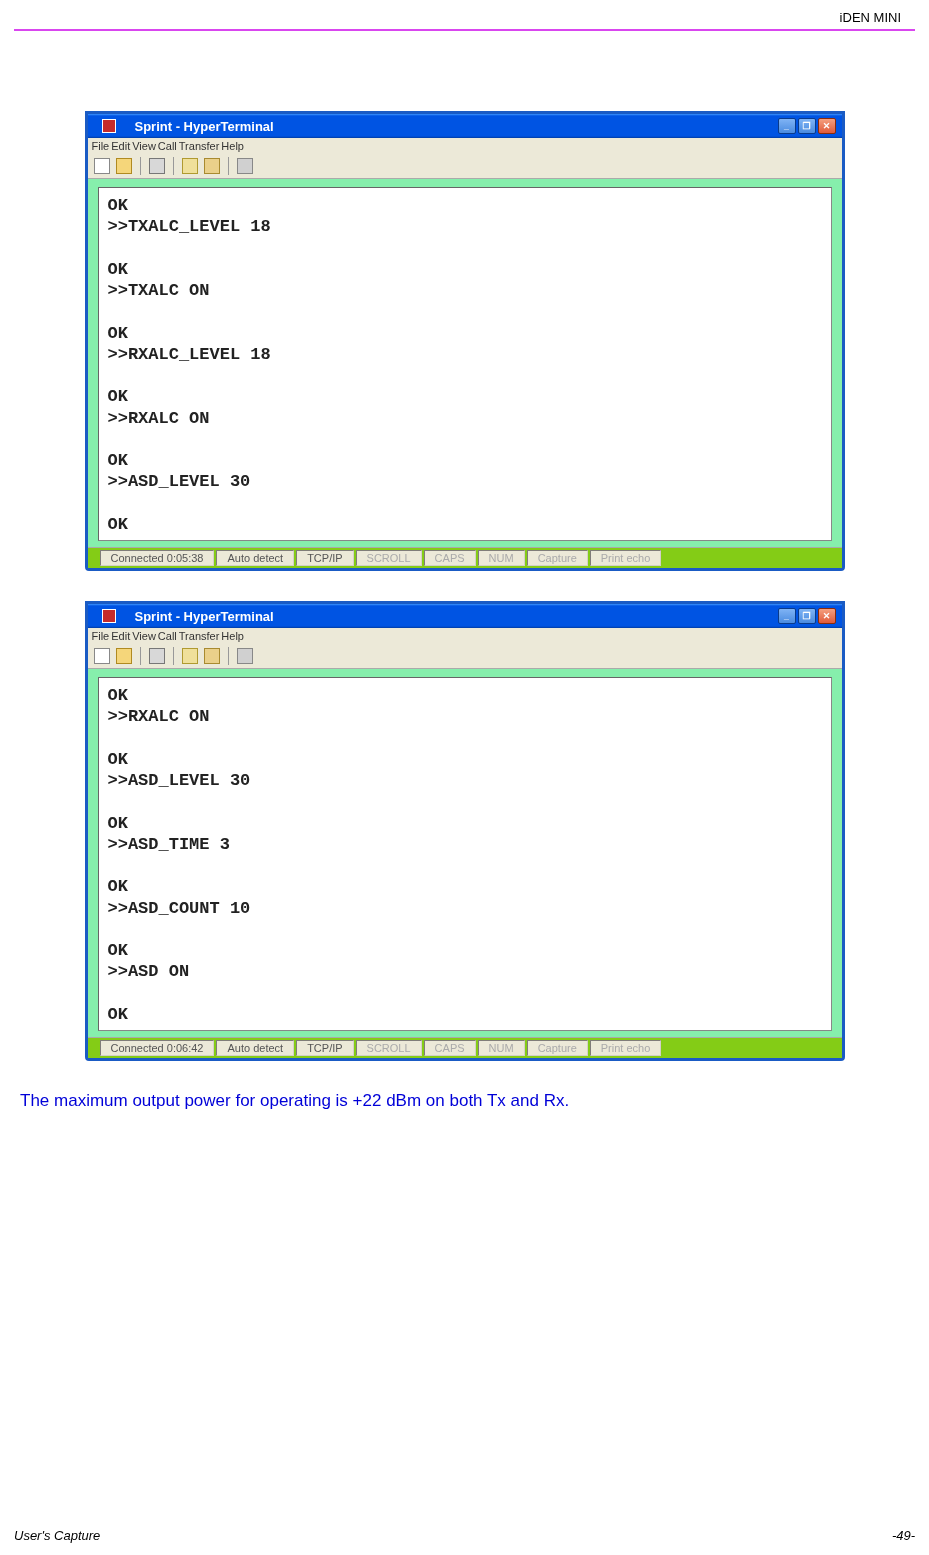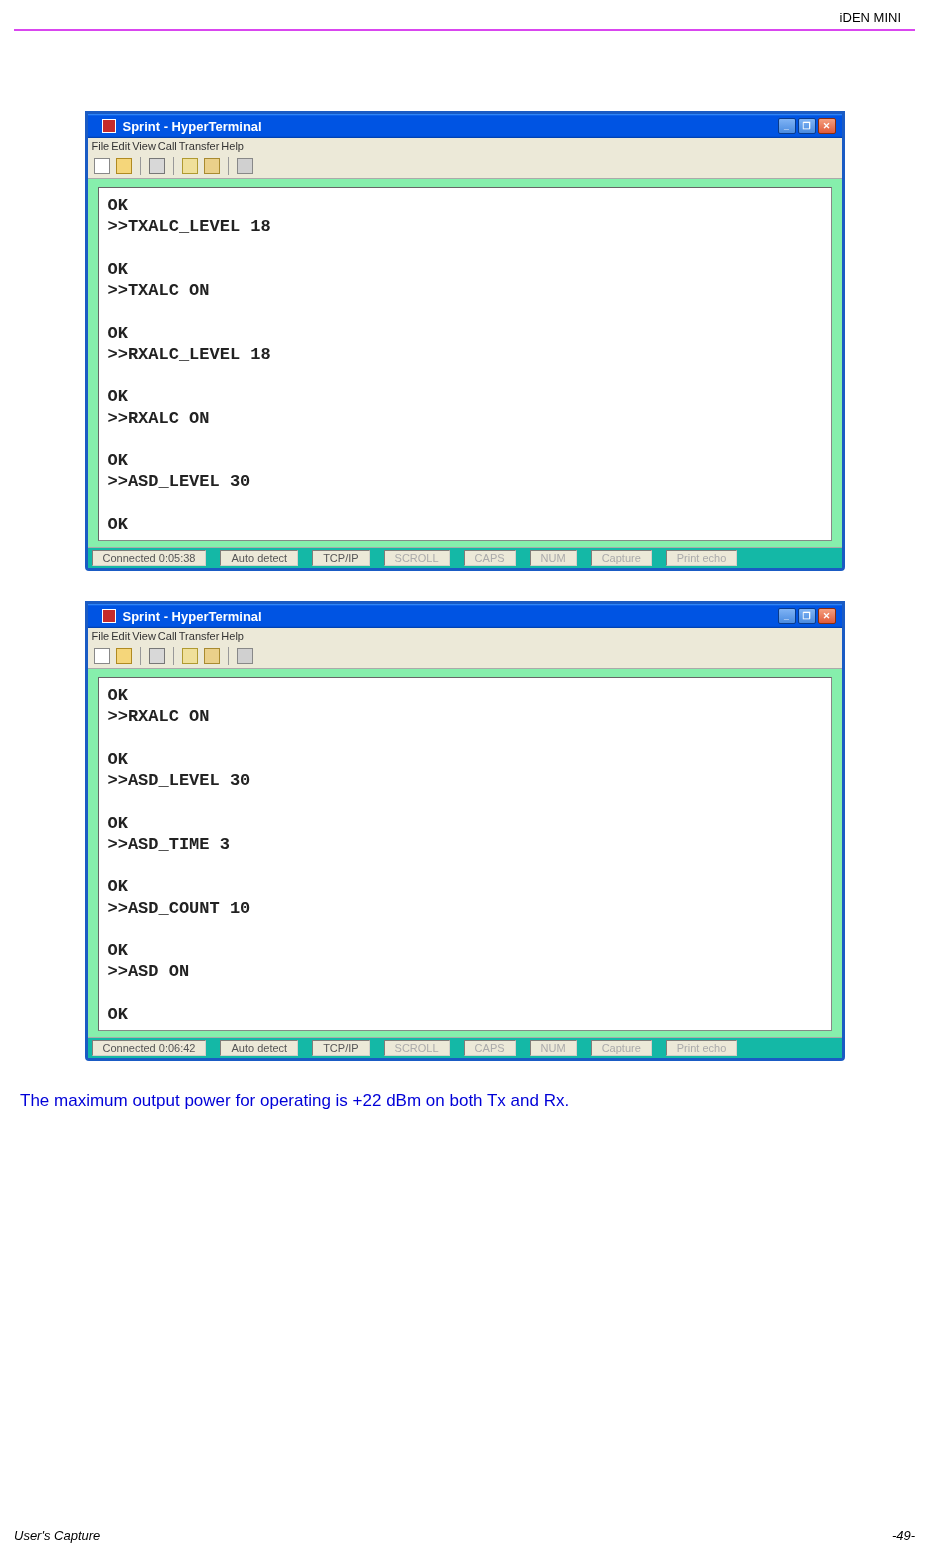--- a/index.html
+++ b/index.html
@@ -38,21 +38,21 @@
       font-weight: bold;
       padding: 4px 6px;
       display: flex;
       align-items: center;
       justify-content: space-between;
       height: 24px;
     }
     .titlebar-left {
       display: flex;
       align-items: center;
-      gap: 7px;
+      gap: 19px;
       padding-left: 8px;
     }
     .titlebar-icon {
       width: 14px;
       height: 14px;
       background: #c52b2b;
       border: 1px solid #fff;
       display: inline-block;
     }
     .window-controls {
@@ -124,26 +124,26 @@
       font-weight: bold;
       padding: 6px 8px;
       white-space: pre;
       height: 350px;
       overflow: hidden;
       position: relative;
       color: #222;
       line-height: 1.25;
     }
     .statusbar {
-      background: #14b8a6;
+      background: #84cc16;
       border-top: 1px solid #aaa;
       font-size: 11px;
-      padding: 2px 4px;
-      display: flex;
-      gap: 12px;
+      padding: 2px 12px;
+      display: flex;
+      gap: 0;
       color: #333;
     }
     .status-cell {
       border: 1px inset #d4d0c8;
       padding: 1px 10px;
       margin-right: 2px;
       background: #ece9d8;
       color: #555;
     }
     .status-cell.dim { color: #aaa; }

